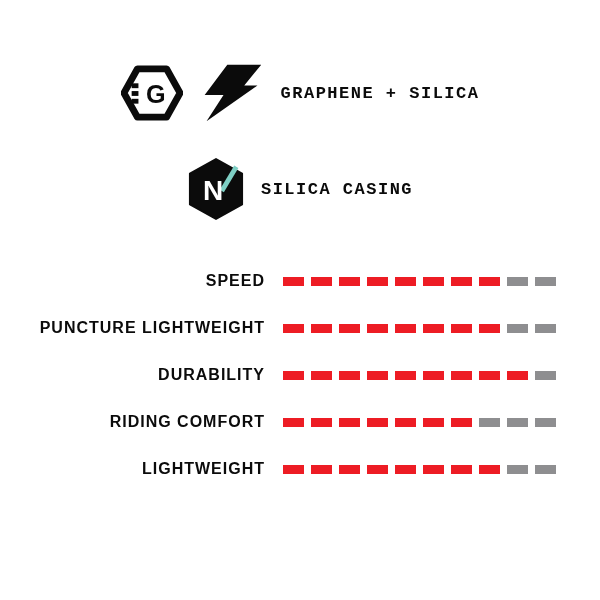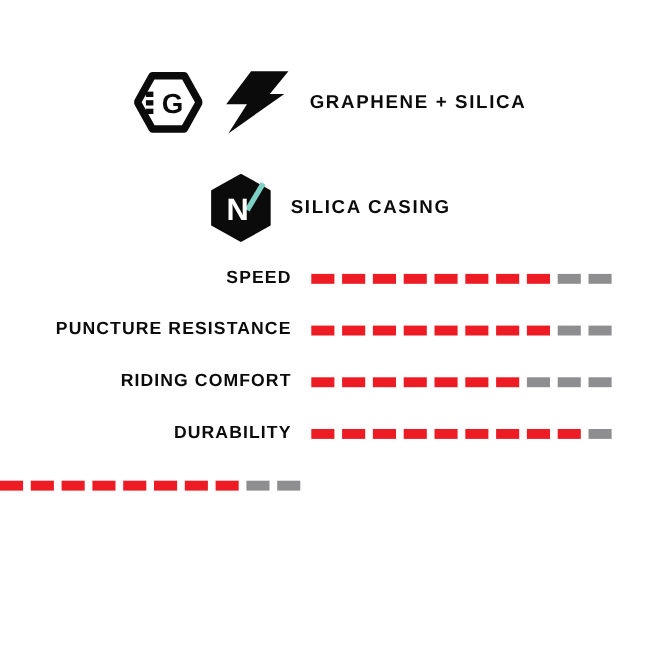--- a/index.html
+++ b/index.html
@@ -26,28 +26,29 @@
   }
   .icon-row + .icon-row {
     margin-top: 34px;
   }
   .feature-label {
     font-size: 17px;
     font-weight: 700;
     letter-spacing: 1.5px;
     color: #0b0b0b;
     white-space: nowrap;
+    font-family: Liberation Mono, monospace;
   }
   .icon-box {
     display: flex;
     align-items: center;
     justify-content: center;
   }
   .ratings {
-    margin-top: 24px;
+    margin-top: 52px;
     display: flex;
     flex-direction: column;
     gap: 29px;
   }
   .rating-row {
     display: flex;
     align-items: center;
     height: 18px;
   }
   .rating-label {
@@ -119,65 +120,66 @@
           <div class="seg" style="background: rgb(237, 28, 36);"></div>
           <div class="seg" style="background: rgb(237, 28, 36);"></div>
           <div class="seg" style="background: rgb(237, 28, 36);"></div>
           <div class="seg" style="background: rgb(237, 28, 36);"></div>
           <div class="seg" style="background: rgb(237, 28, 36);"></div>
           <div class="seg" style="background: rgb(142, 142, 144);"></div>
           <div class="seg" style="background: rgb(142, 142, 144);"></div>
         </div>
       </div>
       <div class="rating-row">
-        <div class="rating-label">PUNCTURE RESISTANCE</div>
+        <div class="rating-label">PUNCTURE LIGHTWEIGHT</div>
         <div class="bar">
           <div class="seg" style="background: rgb(237, 28, 36);"></div>
           <div class="seg" style="background: rgb(237, 28, 36);"></div>
           <div class="seg" style="background: rgb(237, 28, 36);"></div>
           <div class="seg" style="background: rgb(237, 28, 36);"></div>
           <div class="seg" style="background: rgb(237, 28, 36);"></div>
           <div class="seg" style="background: rgb(237, 28, 36);"></div>
           <div class="seg" style="background: rgb(237, 28, 36);"></div>
           <div class="seg" style="background: rgb(237, 28, 36);"></div>
-          <div class="seg" style="background: rgb(142, 142, 144);"></div>
-          <div class="seg" style="background: rgb(142, 142, 144);"></div>
-        </div>
-      </div>
-      <div class="rating-row">
-        <div class="rating-label">RIDING COMFORT</div>
-        <div class="bar">
-          <div class="seg" style="background: rgb(237, 28, 36);"></div>
-          <div class="seg" style="background: rgb(237, 28, 36);"></div>
-          <div class="seg" style="background: rgb(237, 28, 36);"></div>
-          <div class="seg" style="background: rgb(237, 28, 36);"></div>
-          <div class="seg" style="background: rgb(237, 28, 36);"></div>
-          <div class="seg" style="background: rgb(237, 28, 36);"></div>
-          <div class="seg" style="background: rgb(237, 28, 36);"></div>
-          <div class="seg" style="background: rgb(142, 142, 144);"></div>
           <div class="seg" style="background: rgb(142, 142, 144);"></div>
           <div class="seg" style="background: rgb(142, 142, 144);"></div>
         </div>
       </div>
       <div class="rating-row">
         <div class="rating-label">DURABILITY</div>
         <div class="bar">
           <div class="seg" style="background: rgb(237, 28, 36);"></div>
           <div class="seg" style="background: rgb(237, 28, 36);"></div>
           <div class="seg" style="background: rgb(237, 28, 36);"></div>
           <div class="seg" style="background: rgb(237, 28, 36);"></div>
           <div class="seg" style="background: rgb(237, 28, 36);"></div>
           <div class="seg" style="background: rgb(237, 28, 36);"></div>
           <div class="seg" style="background: rgb(237, 28, 36);"></div>
           <div class="seg" style="background: rgb(237, 28, 36);"></div>
           <div class="seg" style="background: rgb(237, 28, 36);"></div>
           <div class="seg" style="background: rgb(142, 142, 144);"></div>
         </div>
       </div>
       <div class="rating-row">
+        <div class="rating-label">RIDING COMFORT</div>
+        <div class="bar">
+          <div class="seg" style="background: rgb(237, 28, 36);"></div>
+          <div class="seg" style="background: rgb(237, 28, 36);"></div>
+          <div class="seg" style="background: rgb(237, 28, 36);"></div>
+          <div class="seg" style="background: rgb(237, 28, 36);"></div>
+          <div class="seg" style="background: rgb(237, 28, 36);"></div>
+          <div class="seg" style="background: rgb(237, 28, 36);"></div>
+          <div class="seg" style="background: rgb(237, 28, 36);"></div>
+          <div class="seg" style="background: rgb(142, 142, 144);"></div>
+          <div class="seg" style="background: rgb(142, 142, 144);"></div>
+          <div class="seg" style="background: rgb(142, 142, 144);"></div>
+        </div>
+      </div>
+      <div class="rating-row">
+        <div class="rating-label">LIGHTWEIGHT</div>
         <div class="bar">
           <div class="seg" style="background: rgb(237, 28, 36);"></div>
           <div class="seg" style="background: rgb(237, 28, 36);"></div>
           <div class="seg" style="background: rgb(237, 28, 36);"></div>
           <div class="seg" style="background: rgb(237, 28, 36);"></div>
           <div class="seg" style="background: rgb(237, 28, 36);"></div>
           <div class="seg" style="background: rgb(237, 28, 36);"></div>
           <div class="seg" style="background: rgb(237, 28, 36);"></div>
           <div class="seg" style="background: rgb(237, 28, 36);"></div>
           <div class="seg" style="background: rgb(142, 142, 144);"></div>

